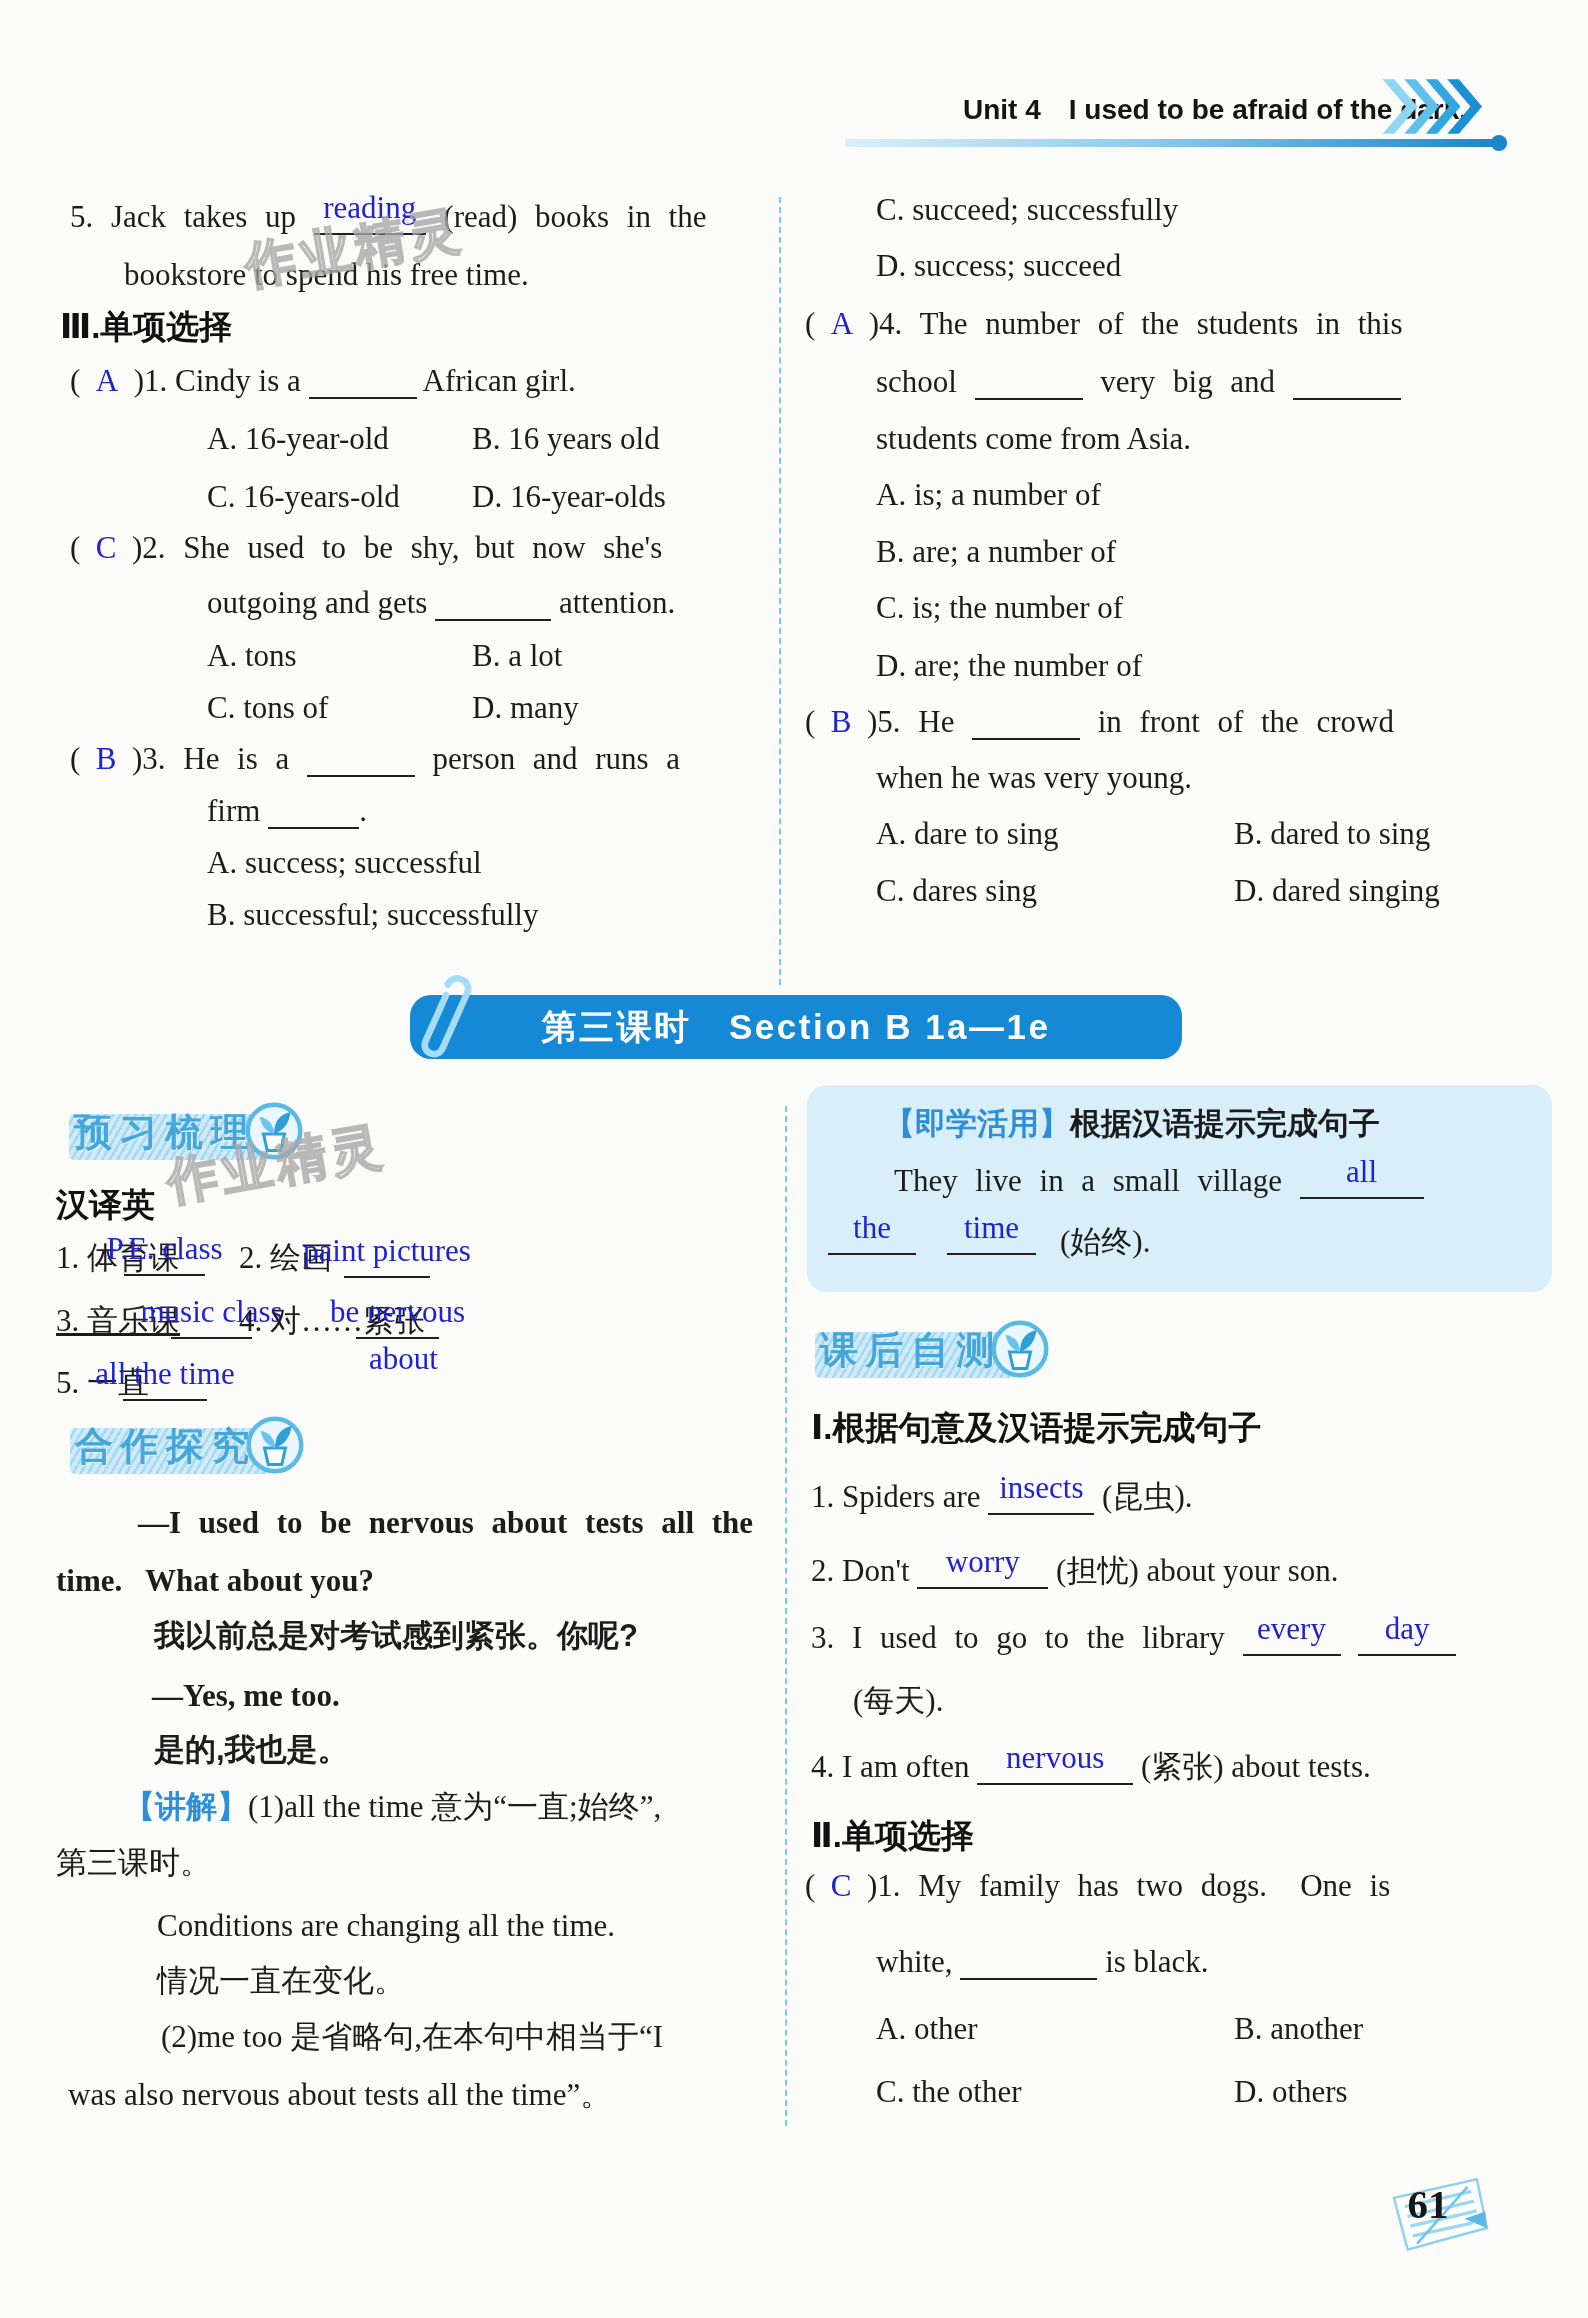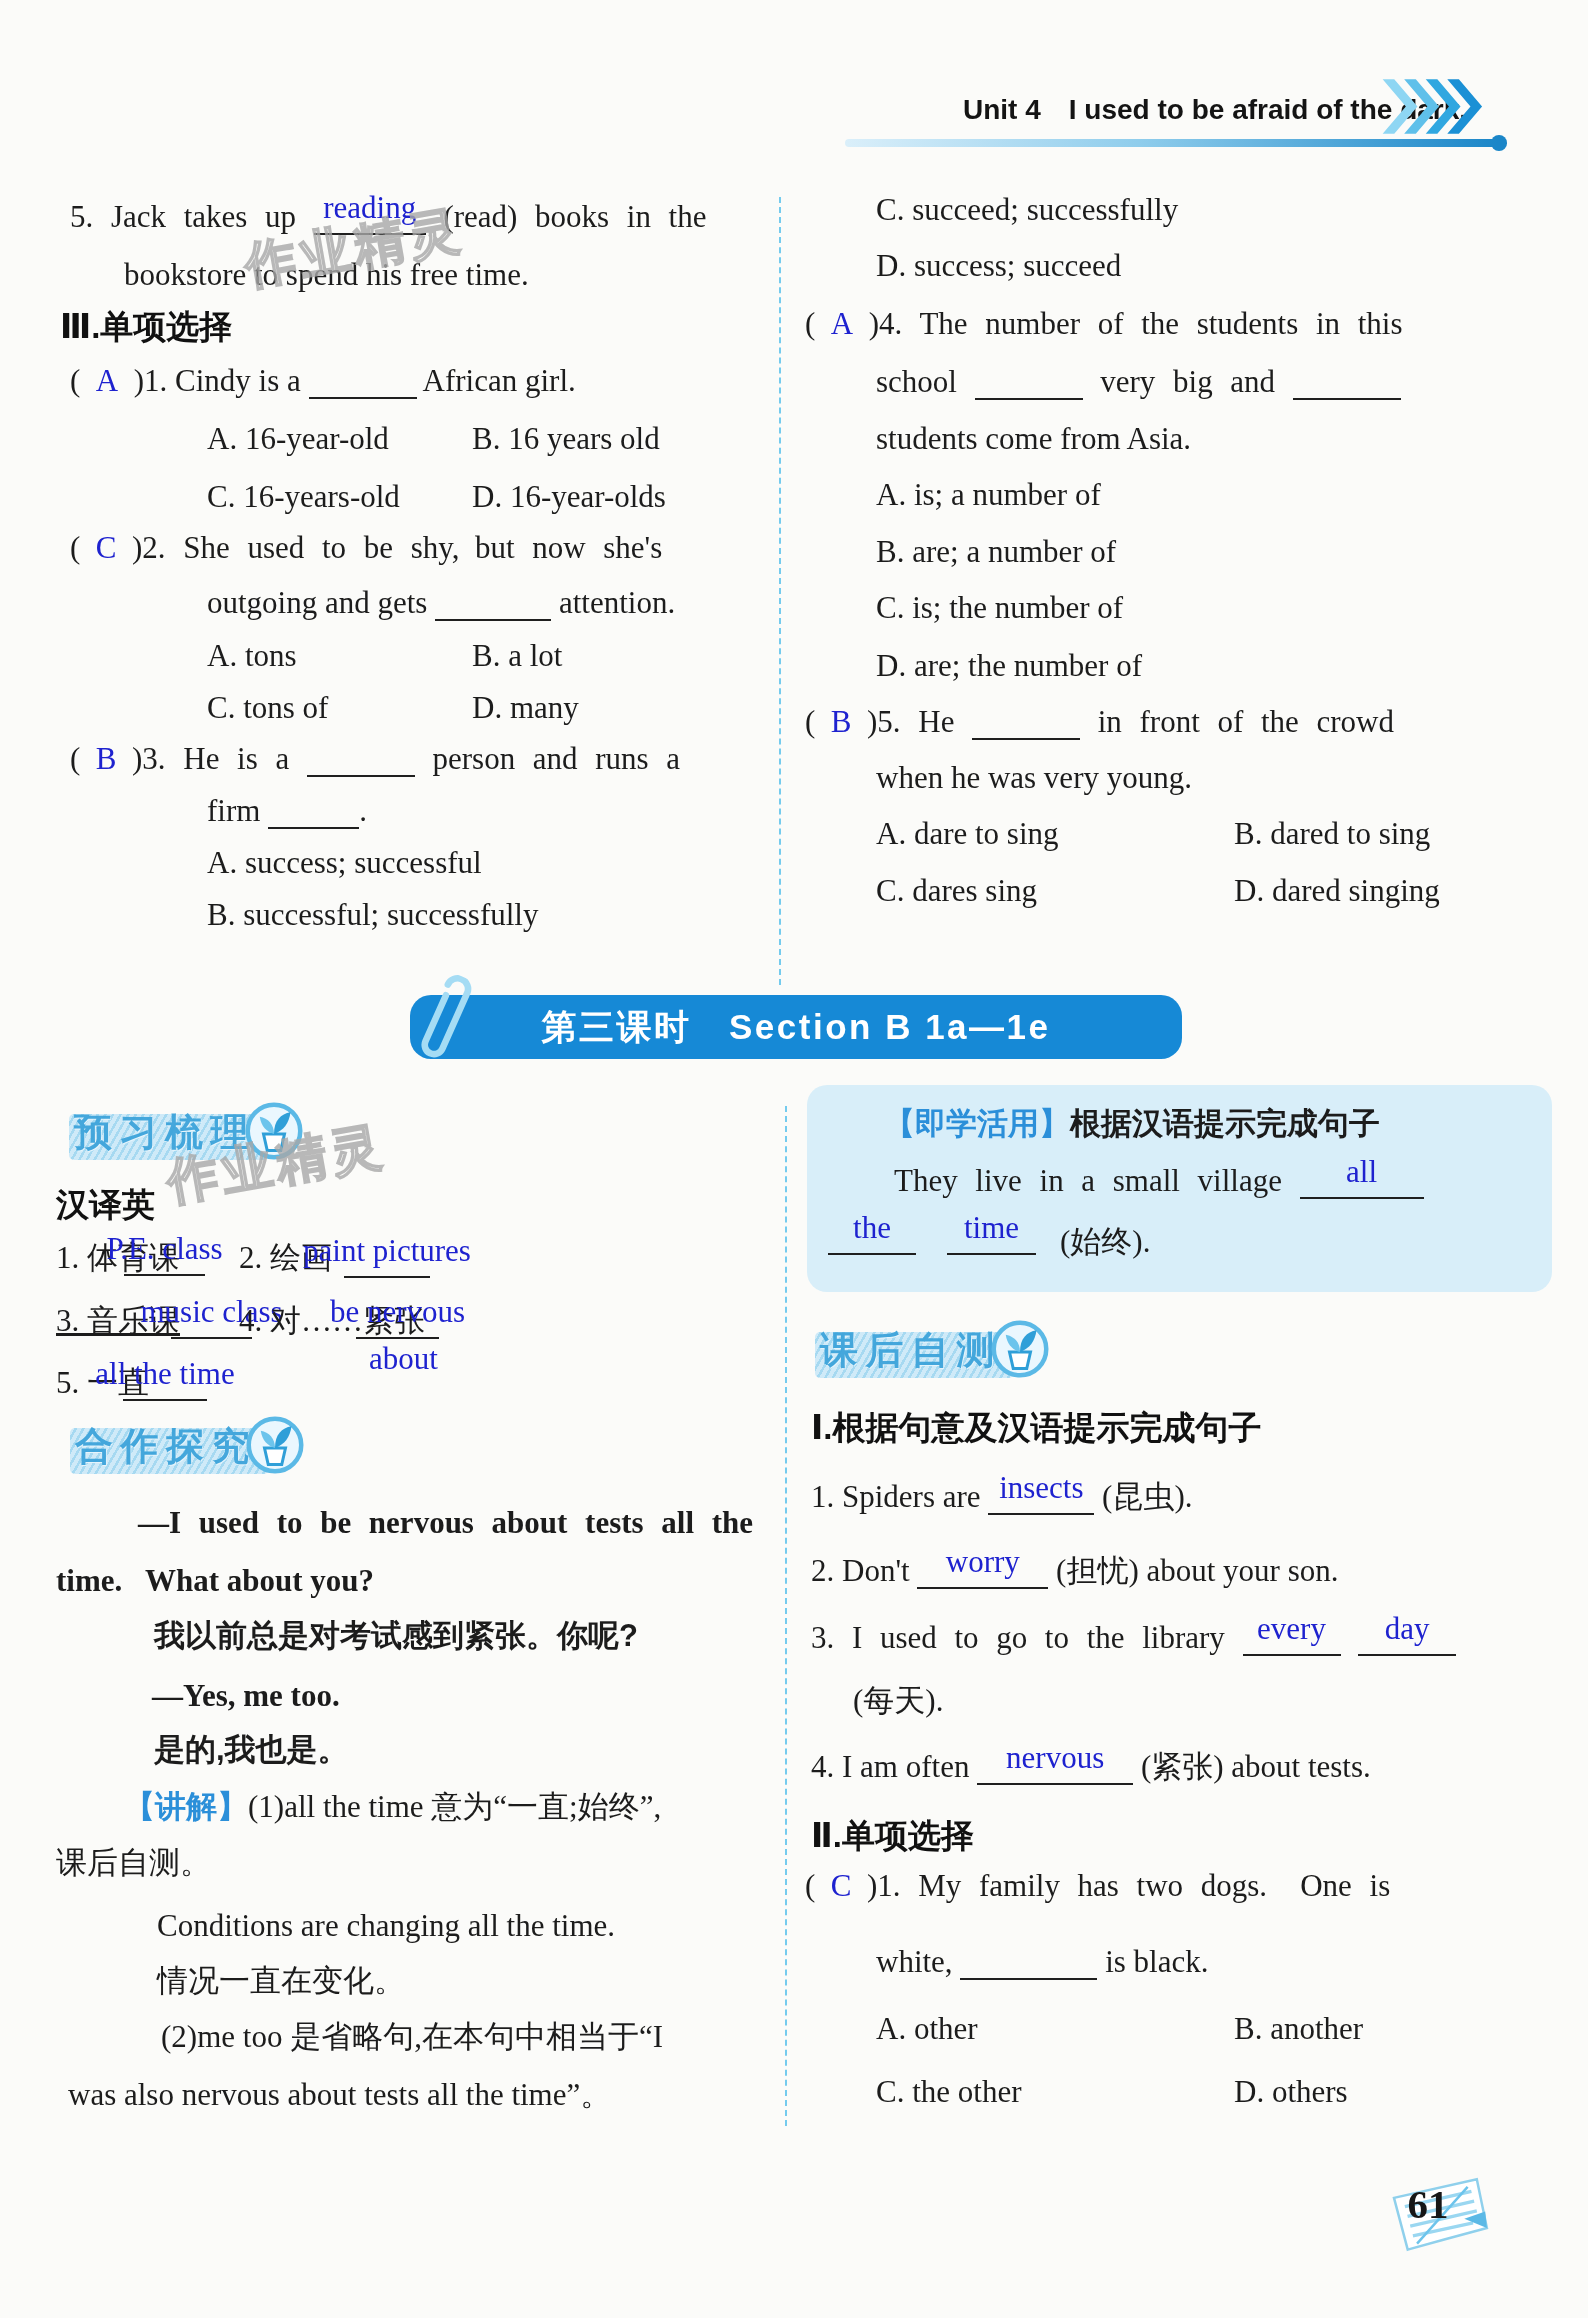--- a/index.html
+++ b/index.html
@@ -177,21 +177,21 @@
     <div class="line" style="left: 356px; top: 1303px;"><span class="blank" style="width: 83px;"><span class="ans">be nervous</span></span></div>
     <div class="line" style="left: 369px; top: 1341px;"><span class="blue">about</span></div>
     <div class="line" style="left: 56px; top: 1365px;"><span>5. 一直</span></div>
     <div class="line" style="left: 123px; top: 1365px;"><span class="blank" style="width: 84px;"><span class="ans">all the time</span></span></div>
     <div class="line b j" style="left: 138px; top: 1505px;"><span>—I used to be nervous about tests all the</span></div>
     <div class="line b" style="left: 56px; top: 1563px;"><span>time.  What about you?</span></div>
     <div class="line" style="left: 154px; top: 1618px;"><span class="cb">我以前总是对考试感到紧张。你呢?</span></div>
     <div class="line b" style="left: 152px; top: 1678px;"><span>—Yes, me too.</span></div>
     <div class="line" style="left: 154px; top: 1732px;"><span class="cb">是的,我也是。</span></div>
     <div class="line" style="left: 124px; top: 1789px;"><span class="bluecb">【讲解】</span><span>(1)all the time 意为“一直;始终”,</span></div>
-    <div class="line" style="left: 56px; top: 1845px;"><span>课后自测。</span></div>
+    <div class="line" style="left: 56px; top: 1845px;"><span>第三课时。</span></div>
     <div class="line" style="left: 157px; top: 1908px;"><span>Conditions are changing all the time.</span></div>
     <div class="line" style="left: 157px; top: 1963px;"><span>情况一直在变化。</span></div>
     <div class="line" style="left: 161px; top: 2019px;"><span>(2)me too 是省略句,在本句中相当于“I</span></div>
     <div class="line" style="left: 68px; top: 2077px;"><span>was also nervous about tests all the time”。</span></div>
     <div class="line" style="left: 884px; top: 1106px;"><span class="bluecb">【即学活用】</span><span class="cb">根据汉语提示完成句子</span></div>
     <div class="line j" style="left: 894px; top: 1163px;"><span>They live in a small village </span><span class="blank" style="width: 124px;"><span class="ans">all</span></span></div>
     <div class="line" style="left: 828px; top: 1219px;"><span class="blank" style="width: 88px;"><span class="ans">the</span></span></div>
     <div class="line" style="left: 947px; top: 1219px;"><span class="blank" style="width: 89px;"><span class="ans">time</span></span></div>
     <div class="line" style="left: 1060px; top: 1224px;"><span>(始终).</span></div>
     <div class="line h" style="left: 811px; top: 1409px;"><span>Ⅰ.根据句意及汉语提示完成句子</span></div>

